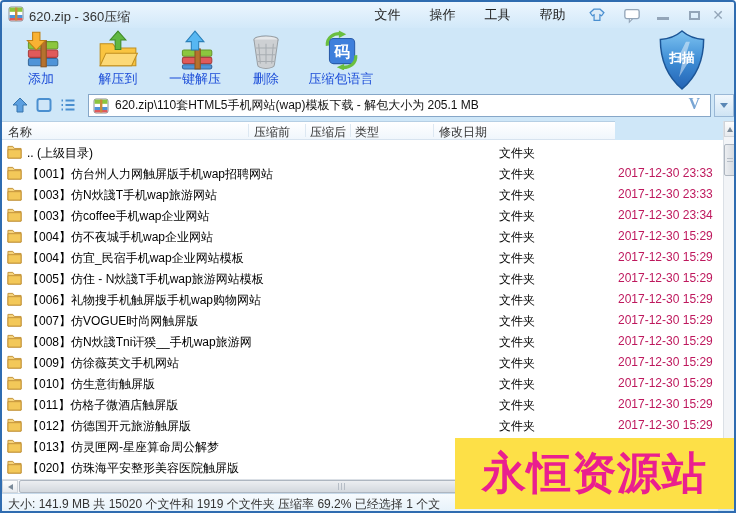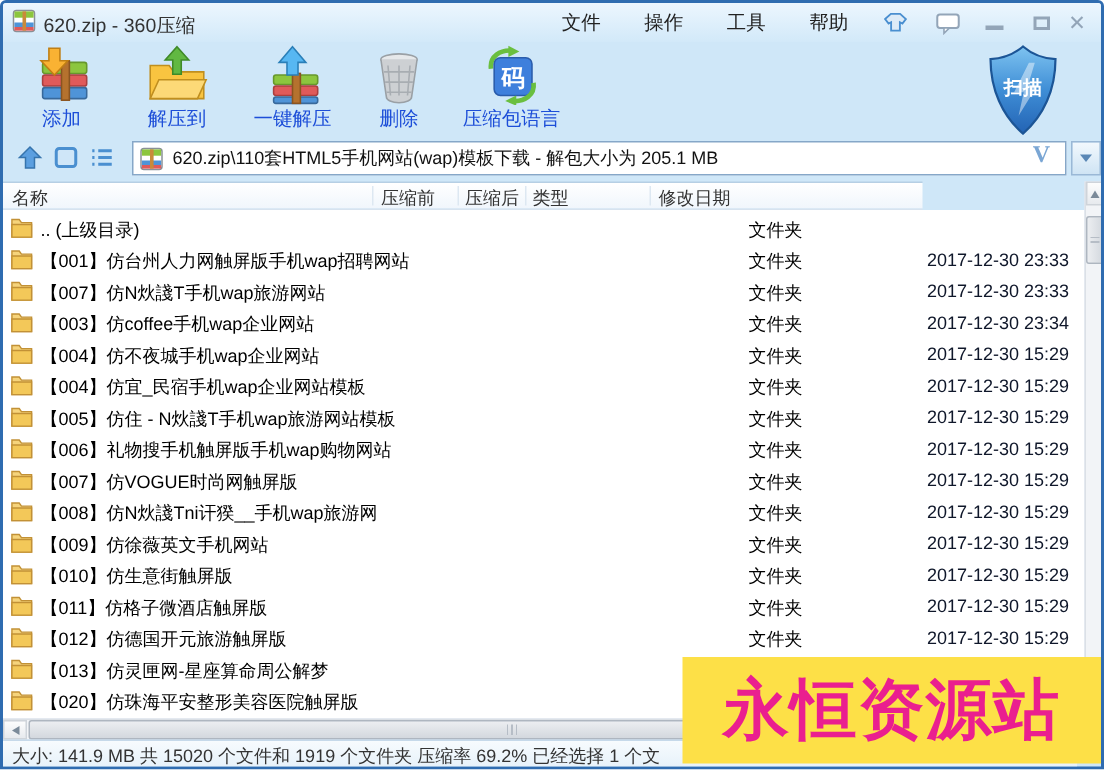--- a/index.html
+++ b/index.html
@@ -59,21 +59,21 @@
 
   
   .file-list { position:absolute; top:138px; left:0; width:721px; height:339px;
                background:#fff; overflow:hidden; padding-top:2px; }
   .file-row { position:relative; height:21px; }
   .row-icon { position:absolute; left:5px; top:2px; width:15px; height:16px; }
   .row-name { position:absolute; left:25px; top:3px; font-size:12px; color:#000; white-space:nowrap; }
   .row-before { position:absolute; left:252px; top:3px; font-size:12px; color:#000; }
   .row-after { position:absolute; left:308px; top:3px; font-size:12px; color:#000; }
   .row-type { position:absolute; left:497px; top:3px; font-size:12px; color:#000; }
-  .row-date { position:absolute; left:616px; top:3px; font-size:12px; color:#0f172a; white-space:nowrap; }
+  .row-date { position:absolute; left:616px; top:3px; font-size:12px; color:#be185d; white-space:nowrap; }
 
   
   .v-scrollbar { position:absolute; top:119px; left:721px; width:13px; height:358px;
                  background:#f2f4f7; border-left:1px solid #dbe0e6; }
   .sb-btn { position:absolute; left:0; right:0; height:16px; background:linear-gradient(#fdfdfd,#e7eaee);
             border:1px solid #cfd4da; display:flex; align-items:center; justify-content:center; }
   .v-up { top:0; } .v-down { bottom:0; }
   .tri-up { width:0; height:0; border-left:3.5px solid transparent; border-right:3.5px solid transparent;
             border-bottom:5px solid #7b8a99; }
   .tri-down { width:0; height:0; border-left:3.5px solid transparent; border-right:3.5px solid transparent;
@@ -278,21 +278,21 @@
       <span class="row-type">文件夹</span>
       <span class="row-date">2017-12-30 23:33</span>
     </div>
 
     <div class="file-row">
       <svg class="row-icon" viewBox="0 0 16 17">
         <defs></defs>
         <path d="M1 2.5 h5.2 l1.6 2.2 H15 V15 H1 Z" fill="#f6d47c" stroke="#c29136"></path>
         <path d="M1 6 H15 V15 H1 Z" fill="#f3c859" stroke="#c29136"></path>
       </svg>
-      <span class="row-name">【007】仿N炏諓T手机wap旅游网站</span>
+      <span class="row-name">【003】仿N炏諓T手机wap旅游网站</span>
       <span class="row-before"></span>
       <span class="row-after"></span>
       <span class="row-type">文件夹</span>
       <span class="row-date">2017-12-30 23:33</span>
     </div>
 
     <div class="file-row">
       <svg class="row-icon" viewBox="0 0 16 17">
         <defs></defs>
         <path d="M1 2.5 h5.2 l1.6 2.2 H15 V15 H1 Z" fill="#f6d47c" stroke="#c29136"></path>

